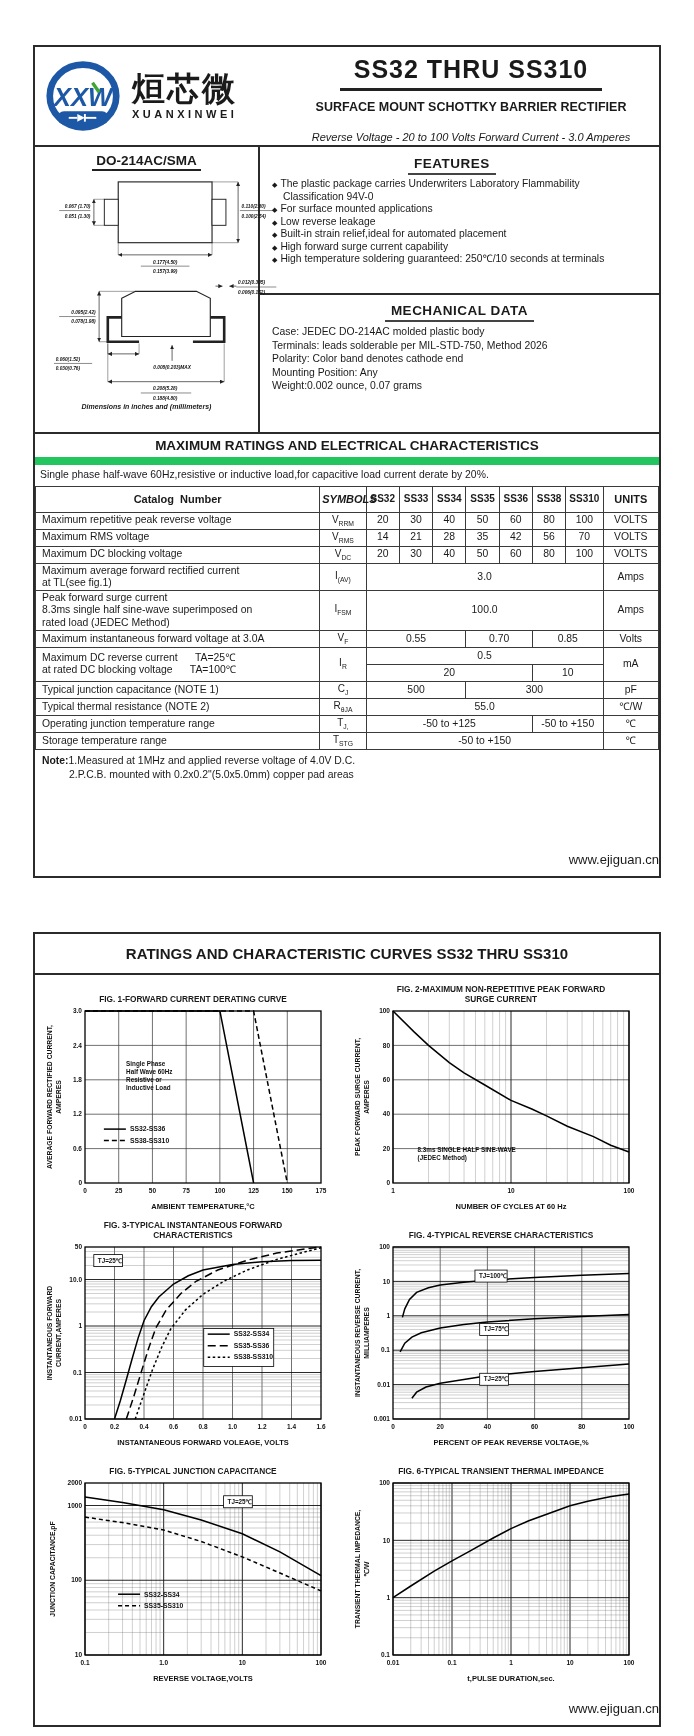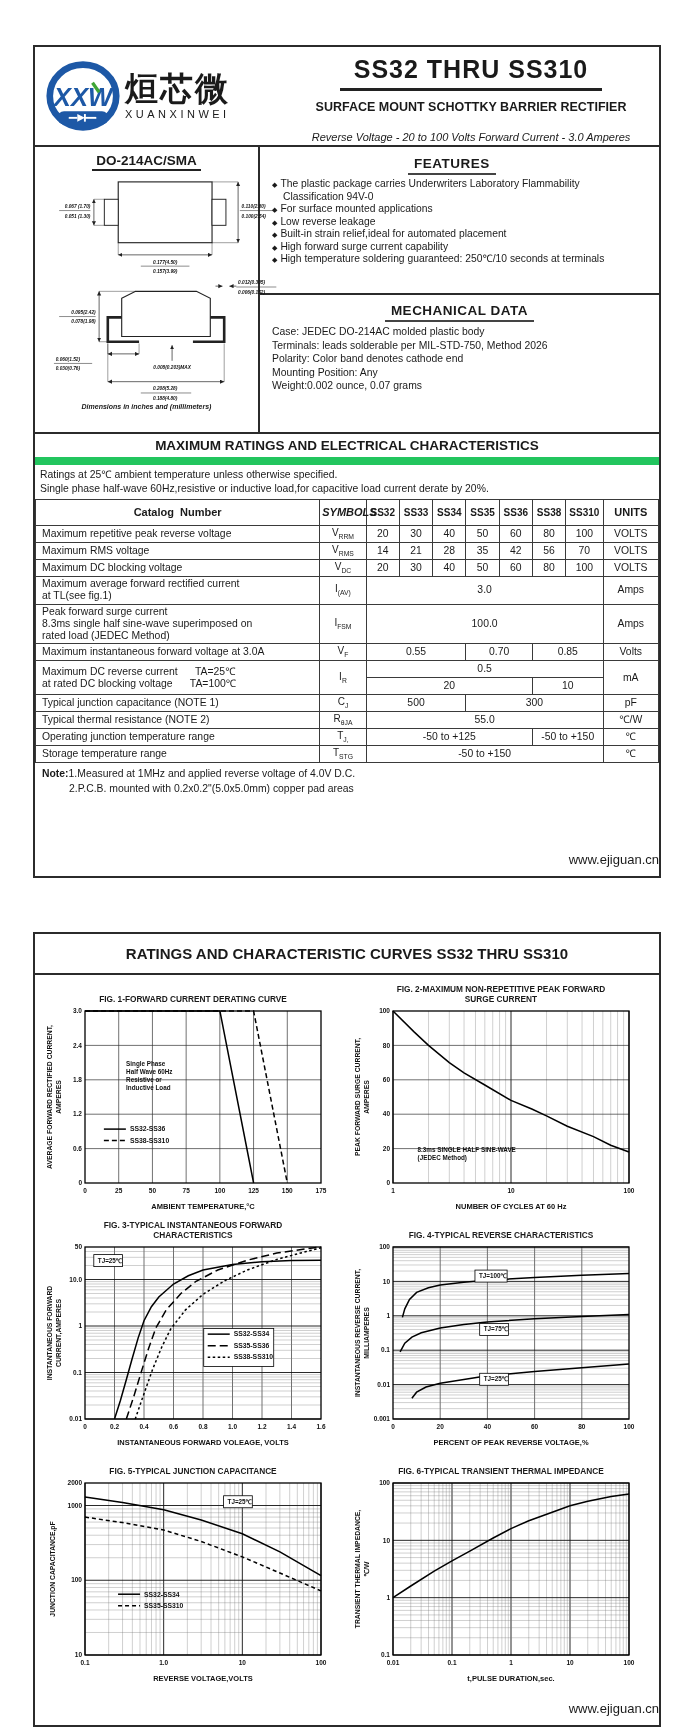--- a/index.html
+++ b/index.html
@@ -5,23 +5,23 @@
   * { margin:0; padding:0; box-sizing:border-box; }
   body { width:694px; height:1736px; position:relative; background:#fff;
          font-family:"Liberation Sans", sans-serif; color:#1a1a1a; }
   .page { position:absolute; left:33px; width:628px; border:2px solid #2b2b2b; background:#fff; }
   #page1 { top:45px; height:833px; }
   #page2 { top:932px; height:795px; }
 
   
   .p1-head { display:flex; height:100px; border-bottom:2px solid #2b2b2b; }
   .logo-wrap { width:248px; display:flex; align-items:center; padding:6px 0 6px 10px; }
-  .logo-txt { margin-left:4px; }
+  .logo-txt { margin-left:11px; }
   .brand-cn { font-size:33px; font-weight:bold; letter-spacing:2px; line-height:1.05; }
-  .brand-en { font-size:11px; font-weight:normal; letter-spacing:3.5px; margin-top:2px; }
+  .brand-en { font-size:11px; font-weight:bold; letter-spacing:3.5px; margin-top:2px; }
   .head-right { flex:1; text-align:center; padding-top:8px; }
   .part-title { display:inline-block; font-size:25px; font-weight:bold; letter-spacing:1px;
                 border-bottom:3px solid #222; padding:0 14px 4px; }
   .subtitle { font-weight:bold; font-size:12.5px; margin-top:9px; }
   .tagline { font-style:italic; font-size:11px; margin-top:17px; }
 
   
   .main-cols { display:flex; border-bottom:2px solid #2b2b2b; height:287px; }
   .pack-col { width:225px; border-right:2px solid #2b2b2b; padding-top:6px; position:relative; }
   .pack-title { text-align:center; font-weight:bold; font-size:13.5px; }
@@ -181,21 +181,20 @@
             <div><span class="lbl">Polarity</span>: Color band denotes cathode end</div>
             <div><span class="lbl">Mounting Position</span>: Any</div>
             <div><span class="lbl">Weight</span>:0.002 ounce, 0.07 grams</div>
           </div>
       </div>
     </div>
   </div>
 
   <div class="ratings-bar">MAXIMUM RATINGS AND ELECTRICAL CHARACTERISTICS</div>
   <div class="ratings-note">
-    <div>Ratings at 25℃ ambient temperature unless otherwise specified.</div>
     <div>Single phase half-wave 60Hz,resistive or inductive load,for capacitive load current derate by 20%.</div>
   </div>
 
   <table id="ratings-table">
     <colgroup>
       <col style="width:282px">
         <col style="width:46px">
       <col style="width:33px">
         <col style="width:33px">
         <col style="width:33px">

